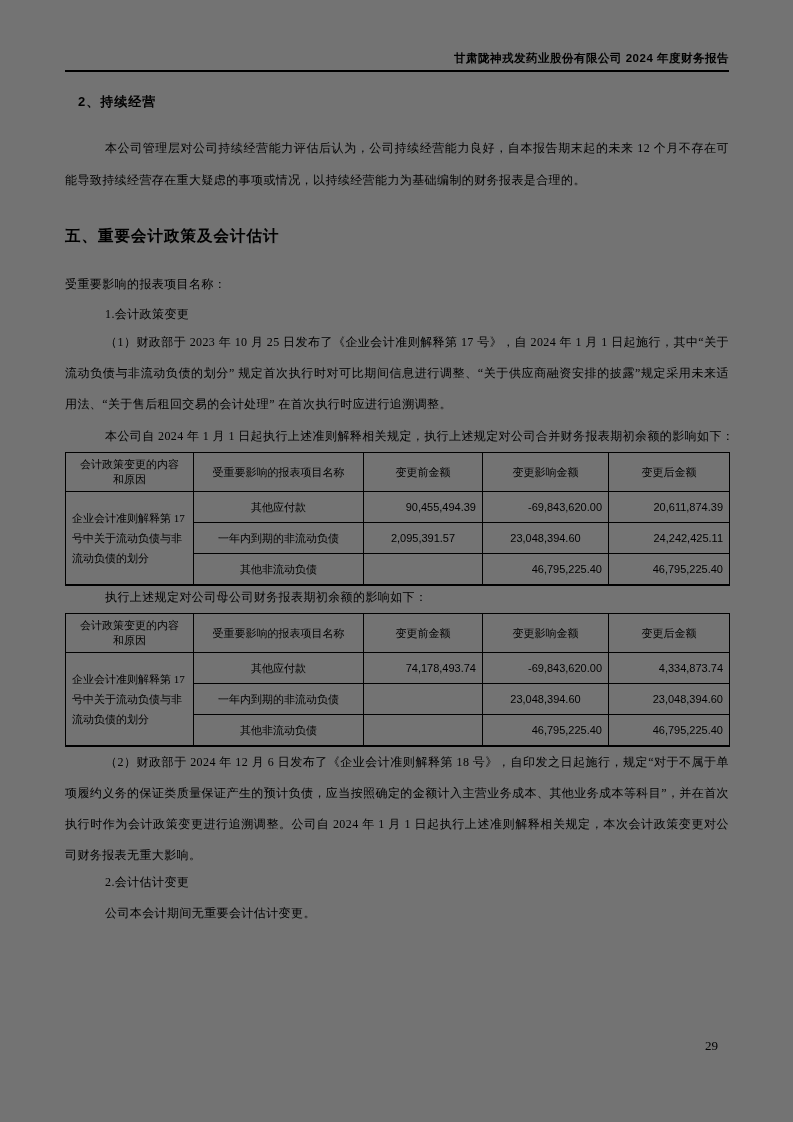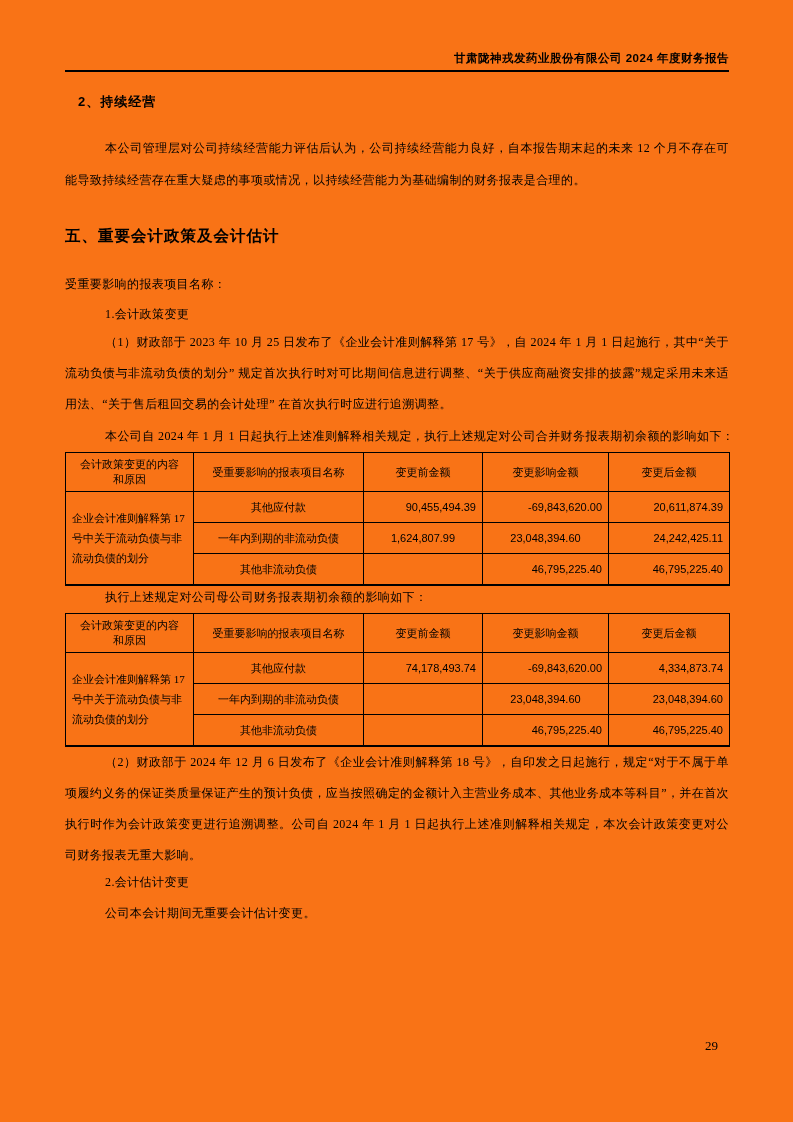--- a/index.html
+++ b/index.html
@@ -1,17 +1,17 @@
 <!DOCTYPE html>
 <html><head>
 <meta charset="utf-8">
 <style>
   html,body{margin:0;padding:0;background:#e8e8e8;}
   .page{
-    position:relative;width:793px;height:1122px;margin:0 auto;background:#f97316;
+    position:relative;width:793px;height:1122px;margin:0 auto;background:#737373;
     font-family:"Liberation Serif","DejaVu Serif",serif;color:#000;overflow:hidden;
   }
   .abs{position:absolute;}
   
   .doc-header{
     top:51px;left:65px;width:664px;text-align:right;
     font-family:"Liberation Sans","DejaVu Sans",sans-serif;
     font-weight:bold;font-size:11.5px;letter-spacing:0.5px;
   }
   .header-rule{top:70px;left:65px;width:664px;border-top:2px solid #000;height:0;}
@@ -104,21 +104,21 @@
     <tbody>
       <tr>
         <td class="group" rowspan="3">企业会计准则解释第 17 号中关于流动负债与非流动负债的划分</td>
         <td class="item">其他应付款</td>
         <td class="num ar">90,455,494.39</td>
         <td class="num ar">-69,843,620.00</td>
         <td class="num ar">20,611,874.39</td>
       </tr>
       <tr>
         <td class="item">一年内到期的非流动负债</td>
-        <td class="num ac">1,624,807.99</td>
+        <td class="num ac">2,095,391.57</td>
         <td class="num ac">23,048,394.60</td>
         <td class="num ar">24,242,425.11</td>
       </tr>
       <tr>
         <td class="item">其他非流动负债</td>
         <td class="num ar"></td>
         <td class="num ar">46,795,225.40</td>
         <td class="num ar">46,795,225.40</td>
       </tr>
     </tbody>

